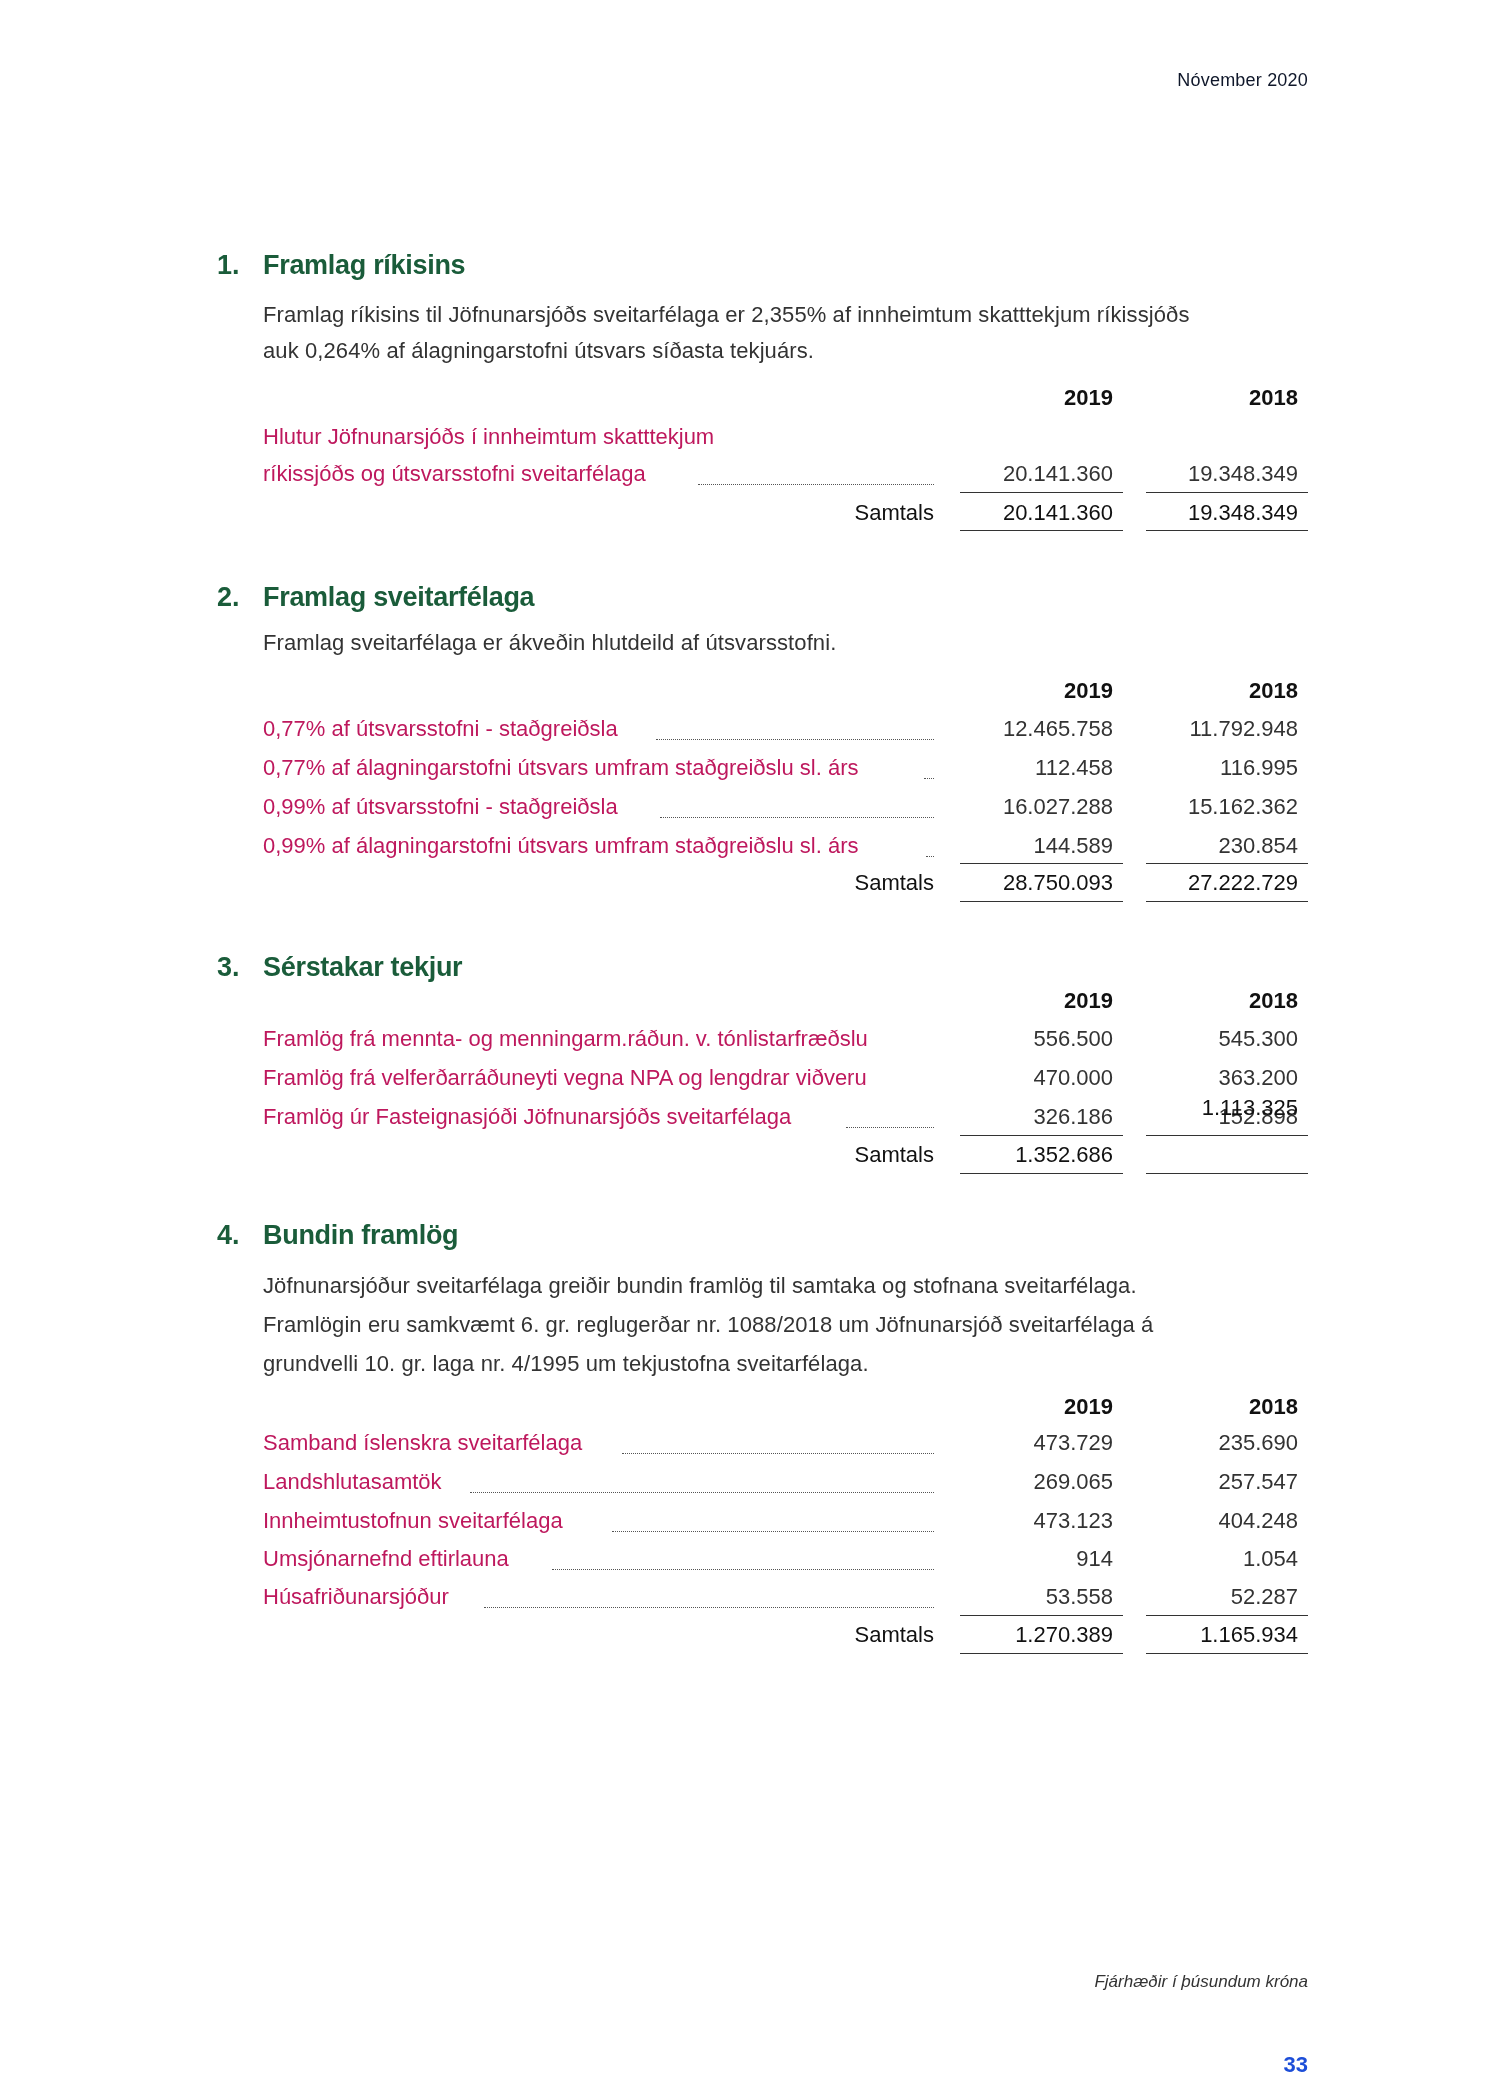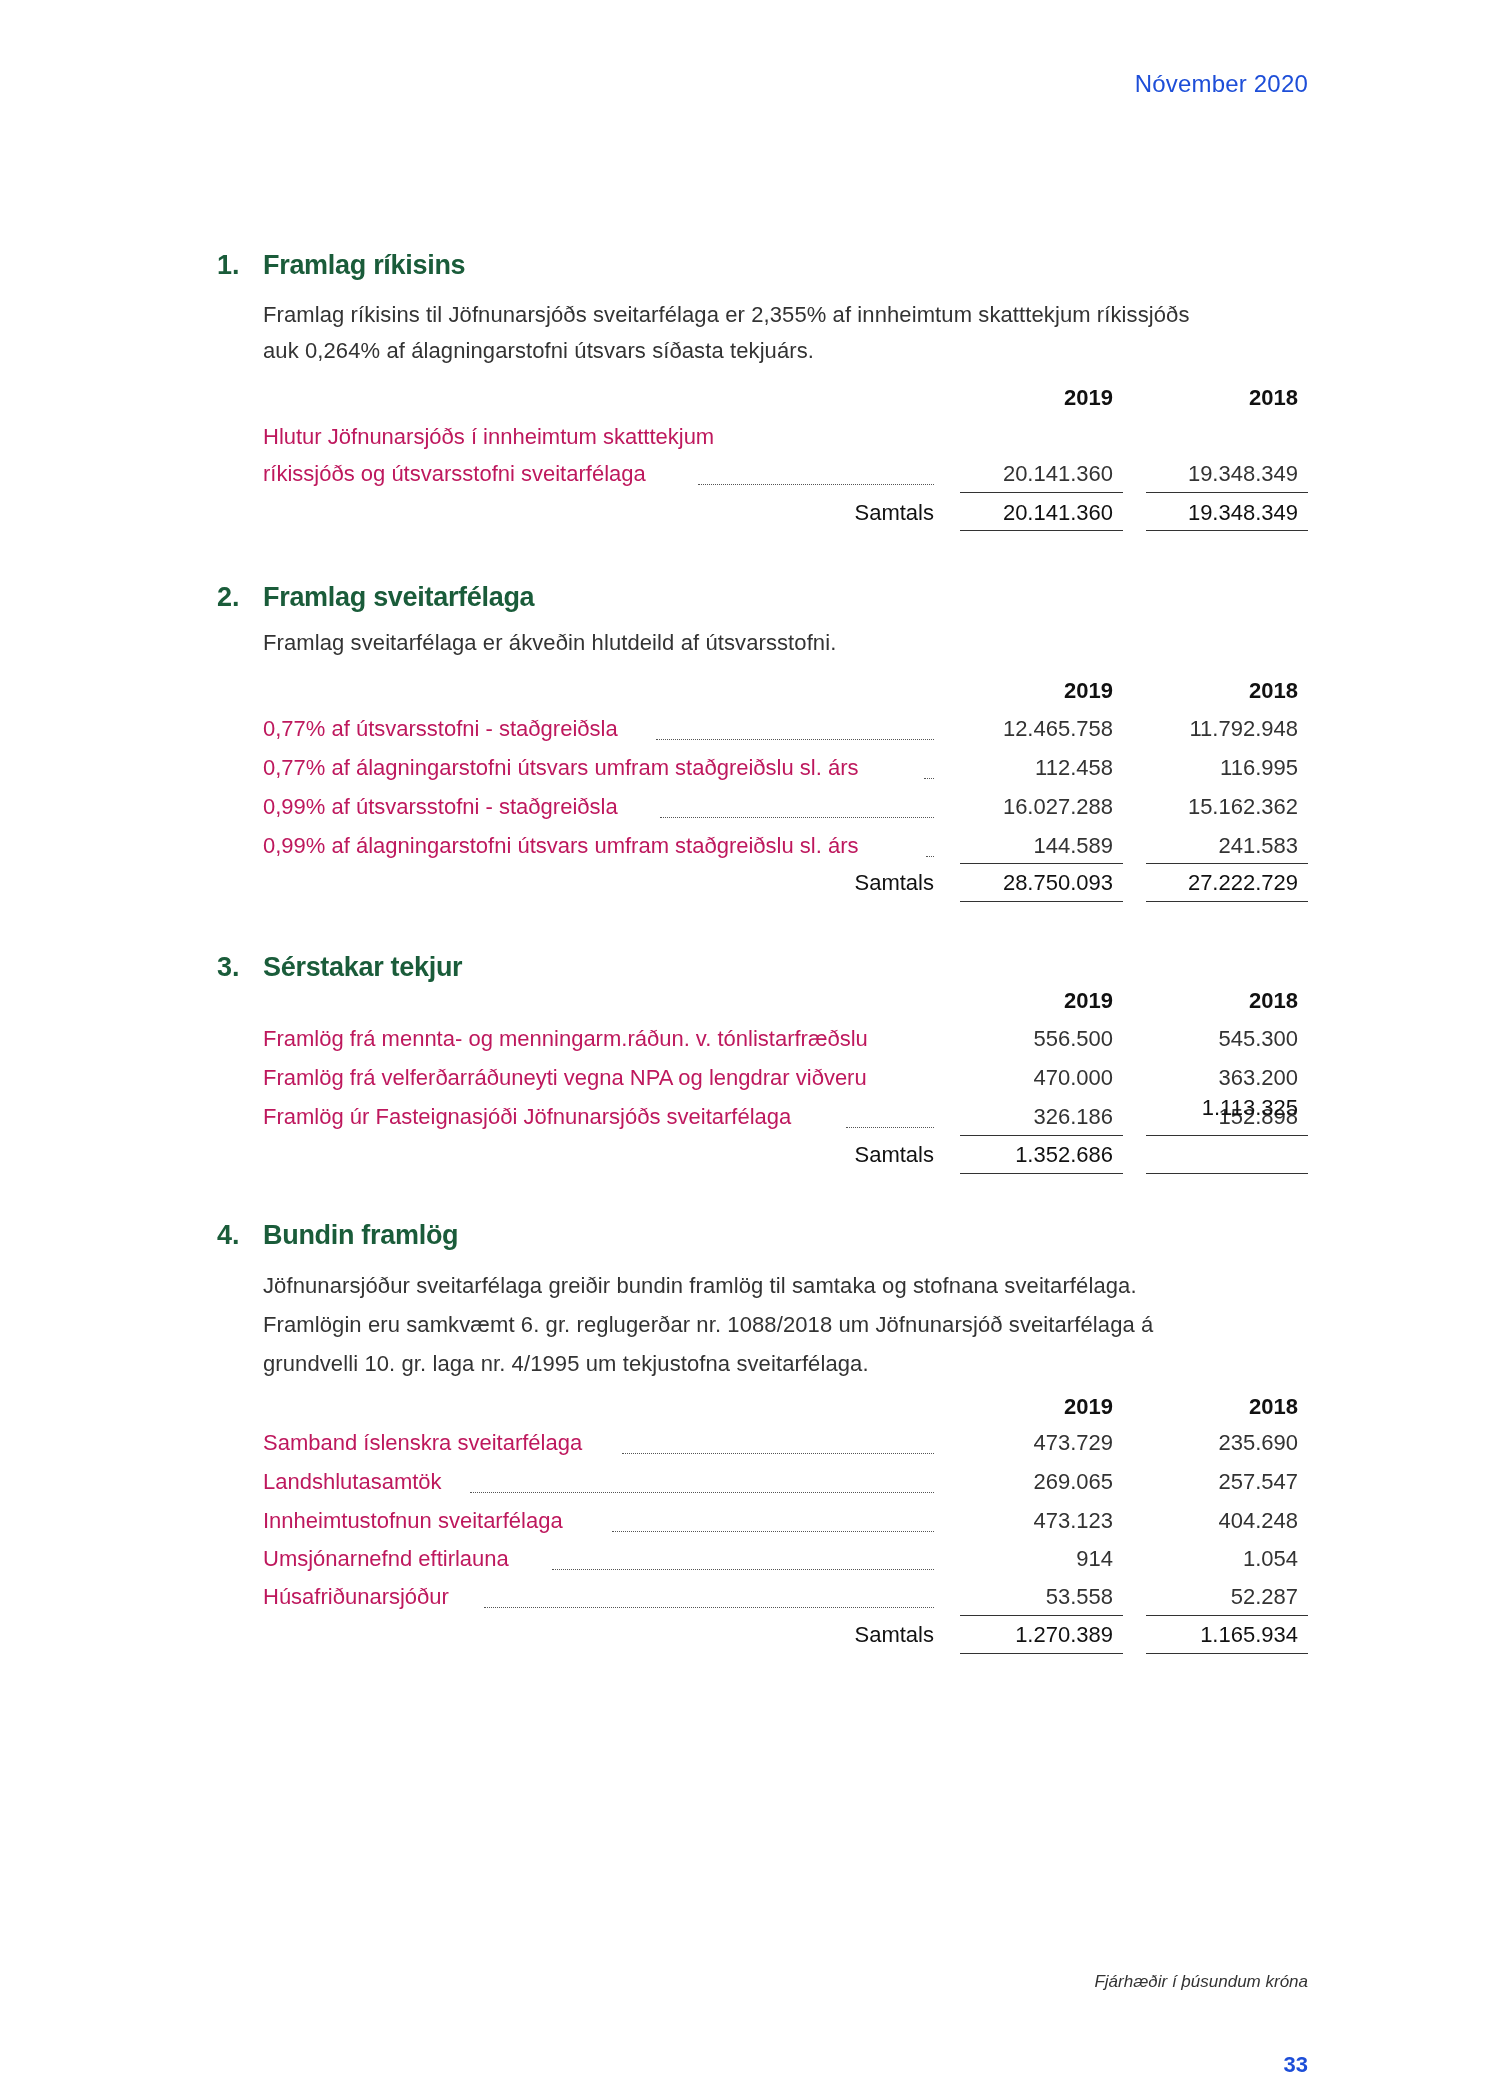--- a/index.html
+++ b/index.html
@@ -1,19 +1,19 @@
 <!DOCTYPE html>
 <html><head>
 <meta charset="utf-8">
 <style>
   html, body { margin: 0; padding: 0; background: #ffffff; }
   body { width: 1500px; height: 2100px; position: relative; overflow: hidden;
          font-family: "Liberation Sans", "DejaVu Sans", sans-serif; color: #2a2a2a; }
   .abs { position: absolute; white-space: nowrap; }
-  .date { right: 192px; top: 70px; font-size: 24px; color: #1d4ed8; letter-spacing: 0.2px; }
+  .date { right: 192px; top: 70px; font-size: 18px; color: #0f172a; letter-spacing: 0.2px; }
   .h-num { left: 217px; font-size: 27px; font-weight: bold; color: #1a5c3a; }
   .h-title { left: 263px; font-size: 27px; font-weight: bold; color: #1a5c3a; letter-spacing: -0.3px; }
   .body-text { left: 263px; font-size: 22px; color: #333; letter-spacing: 0.1px; }
   .year { font-size: 22px; font-weight: bold; color: #111; text-align: right; width: 160px; }
   .col19 { left: 953px; }
   .col18 { left: 1138px; }
   .row-label { left: 263px; font-size: 22px; color: #be185d; }
   .leader { position: absolute; height: 0; border-bottom: 1px dotted #555; }
   .num { font-size: 22px; color: #333; text-align: right; width: 160px; }
   .num.total { color: #111; font-weight: normal; }
@@ -81,21 +81,21 @@
   <div>
     <div class="abs row-label" style="top:794px">0,99% af útsvarsstofni - staðgreiðsla</div>
     <div class="leader" style="left:660px; width:274px; top:817px"></div>
     <div class="abs num col19" style="top:794px">16.027.288</div>
     <div class="abs num col18" style="top:794px">15.162.362</div>
   </div>
   <div>
     <div class="abs row-label" style="top:833px">0,99% af álagningarstofni útsvars umfram staðgreiðslu sl. árs</div>
     <div class="leader" style="left:926px; width:8px; top:856px"></div>
     <div class="abs num col19" style="top:833px">144.589</div>
-    <div class="abs num col18" style="top:833px">241.583</div>
+    <div class="abs num col18" style="top:833px">230.854</div>
   </div>
   <div class="rule r19" style="top:863px"></div>
   <div class="rule r18" style="top:863px"></div>
 
   <div>
     <div class="abs samtals" style="top:870px">Samtals</div>
     <div class="abs num total col19" style="top:870px">28.750.093</div>
     <div class="abs num total col18" style="top:870px">27.222.729</div>
   </div>
   <div class="rule r19" style="top:901px"></div>

